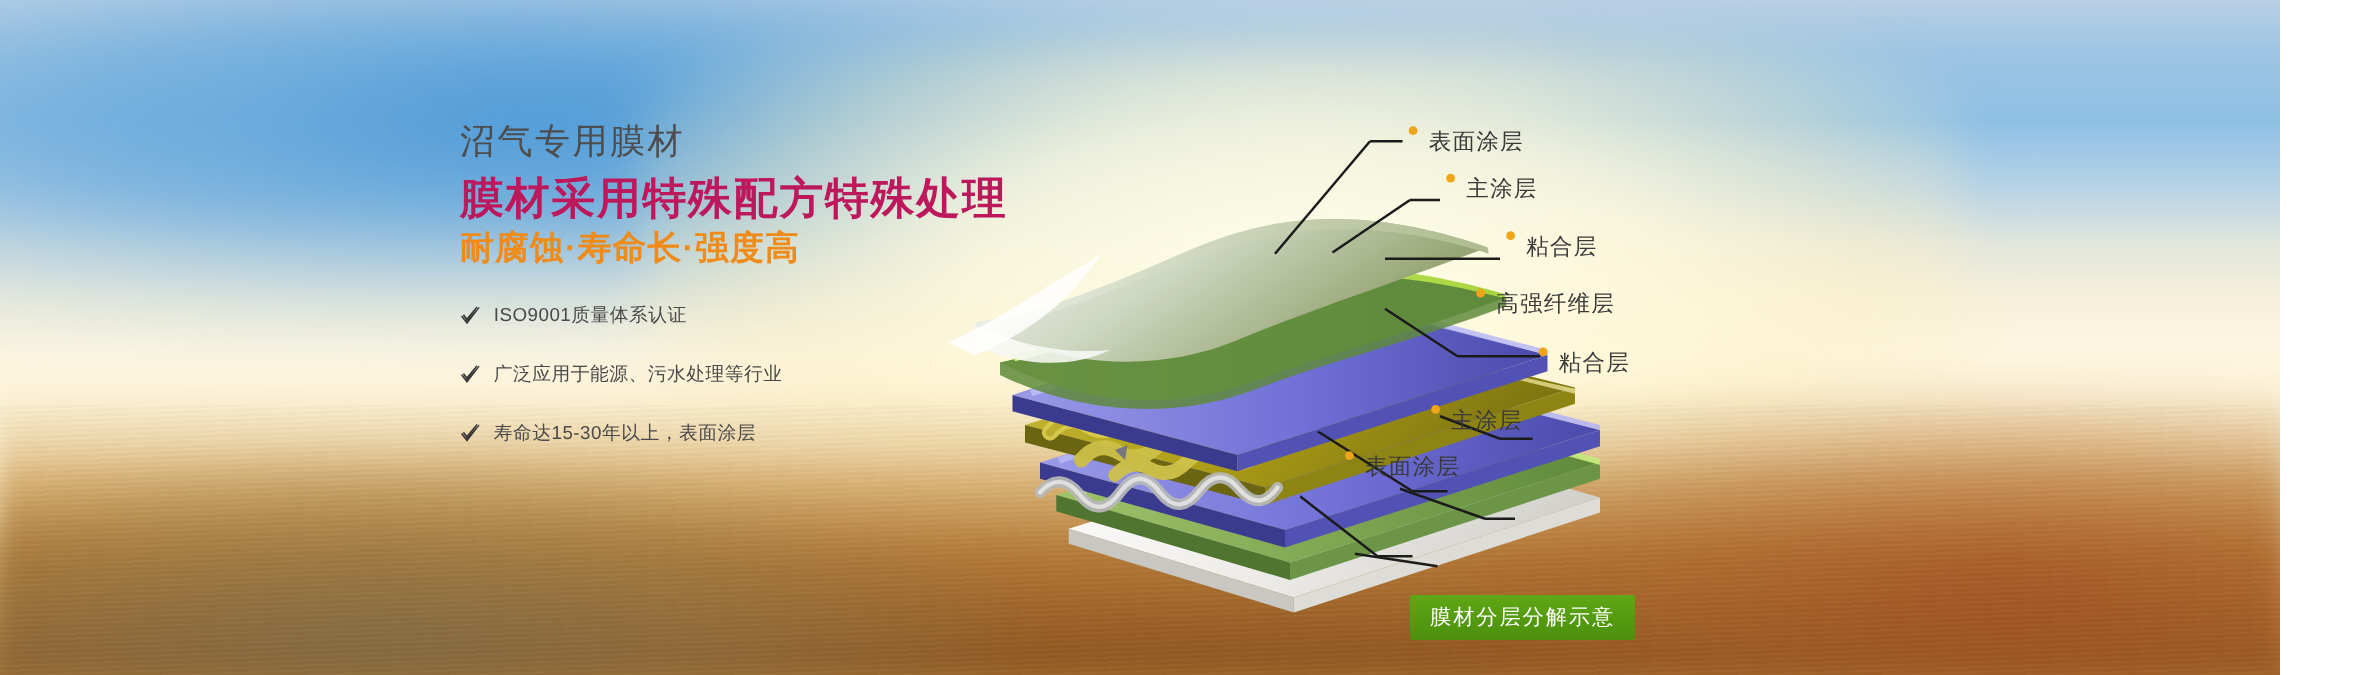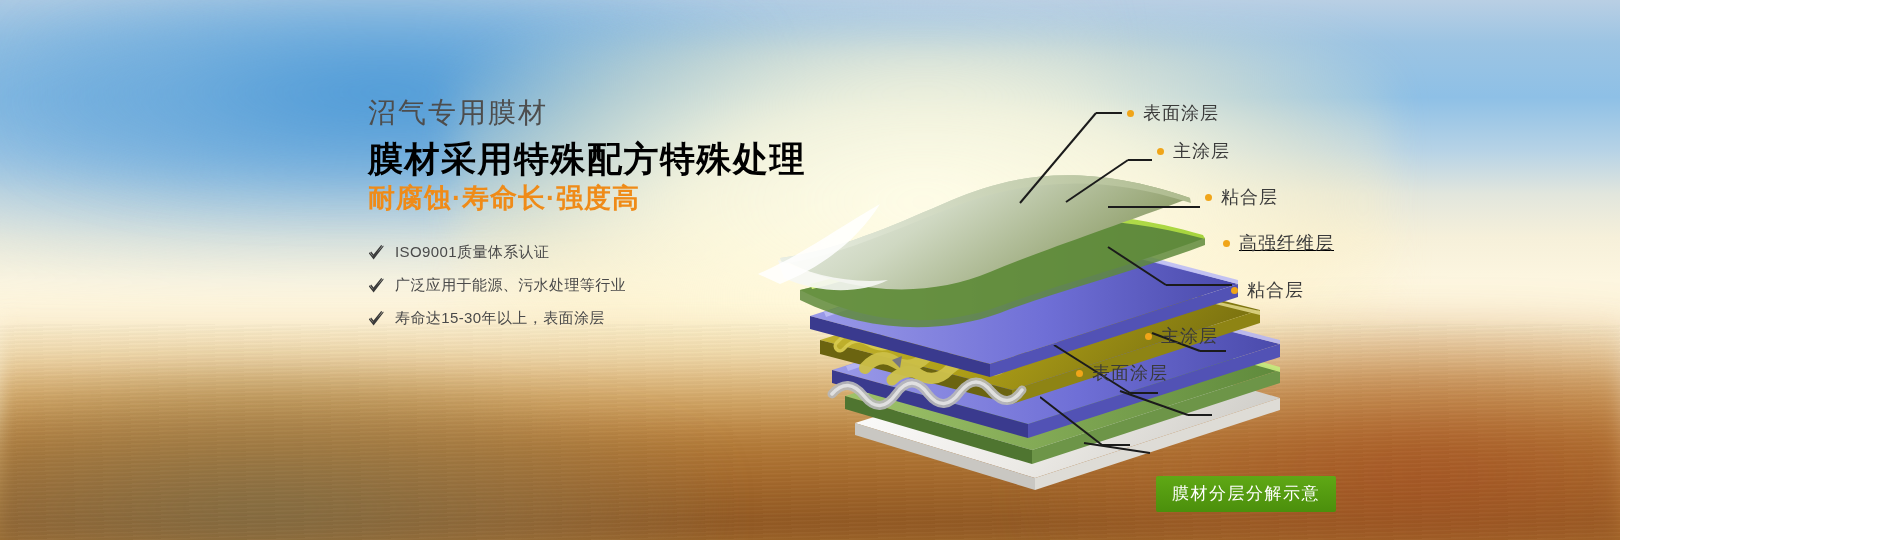--- a/index.html
+++ b/index.html
@@ -2,21 +2,21 @@
 <html><head>
 <meta charset="utf-8">
 <style>
   html, body {
     margin: 0;
     padding: 0;
     background: #ffffff;
   }
   #banner {
     position: relative;
-    width: 1620px;
+    width: 1824px;
     height: 540px;
     overflow: hidden;
     font-family: "Liberation Sans", "DejaVu Sans", sans-serif;
   }
 
   
   .bg-base {
     position: absolute;
     inset: 0;
     background:
@@ -147,21 +147,21 @@
     font-size: 28px;
     color: #4d4d4d;
     letter-spacing: 2px;
     line-height: 1.2;
     margin-bottom: 8px;
     font-weight: 400;
   }
   .headline {
     font-size: 35px;
     font-weight: bold;
-    color: #000000;
+    color: #be185d;
     letter-spacing: 1.5px;
     line-height: 1.22;
     white-space: nowrap;
   }
   .subhead {
     font-size: 27px;
     font-weight: bold;
     color: #ef8b18;
     letter-spacing: 1px;
     line-height: 1.22;
@@ -171,20 +171,21 @@
   .features {
     margin-top: 28px;
   }
   .feature-row {
     display: flex;
     align-items: center;
     margin-bottom: 14px;
     font-size: 15px;
     color: #4a4a4a;
     letter-spacing: 0.4px;
+    margin-top: 28px;
   }
   .check-icon {
     width: 17px;
     height: 17px;
     margin-right: 10px;
     flex: 0 0 auto;
     display: inline-block;
   }
 
   
@@ -194,21 +195,20 @@
     top: 78px;
     width: 620px;
     height: 440px;
   }
   .illus svg { display: block; }
 
   
   .callout {
     position: absolute;
     display: flex;
-    align-items: center;
     white-space: nowrap;
   }
   .callout .dot {
     width: 7px;
     height: 7px;
     border-radius: 50%;
     background: #f0a519;
     margin-right: 9px;
     flex: 0 0 auto;
   }
@@ -222,21 +222,21 @@
     pointer-events: none;
   }
   .leader line {
     stroke: #1b1b1b;
     stroke-width: 2;
   }
 
   
   .badge {
     position: absolute;
-    left: 1156px;
+    left: 1128px;
     top: 476px;
     background: linear-gradient(180deg, #5fa815 0%, #4b8f0c 100%);
     color: #ffffff;
     font-size: 17px;
     letter-spacing: 1.5px;
     padding: 6px 16px 7px 16px;
     border-radius: 2px;
   }
 </style>
 </head>
@@ -448,21 +448,21 @@
   <div class="callout" style="left:1157px; top:139px;">
     <span class="dot"></span>
     <span class="lbl">主涂层</span>
   </div>
 
   <div class="callout" style="left:1205px; top:185px;">
     <span class="dot"></span>
     <span class="lbl">粘合层</span>
   </div>
 
-  <div class="callout" style="left:1223px; top:231px;text-decoration:underline;">
+  <div class="callout" style="left:1181px; top:231px;">
     <span class="dot"></span>
     <span class="lbl">高强纤维层</span>
   </div>
 
   <div class="callout" style="left:1231px; top:278px;">
     <span class="dot"></span>
     <span class="lbl">粘合层</span>
   </div>
 
   <div class="callout" style="left:1145px; top:324px;">

